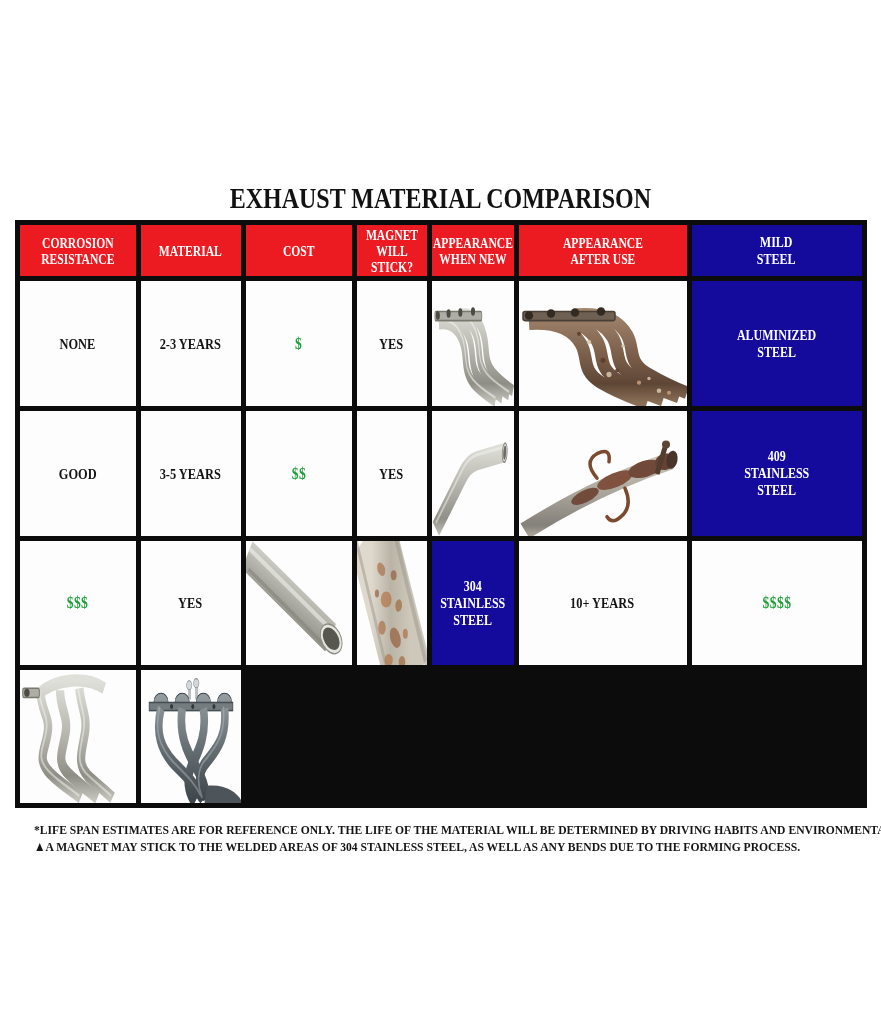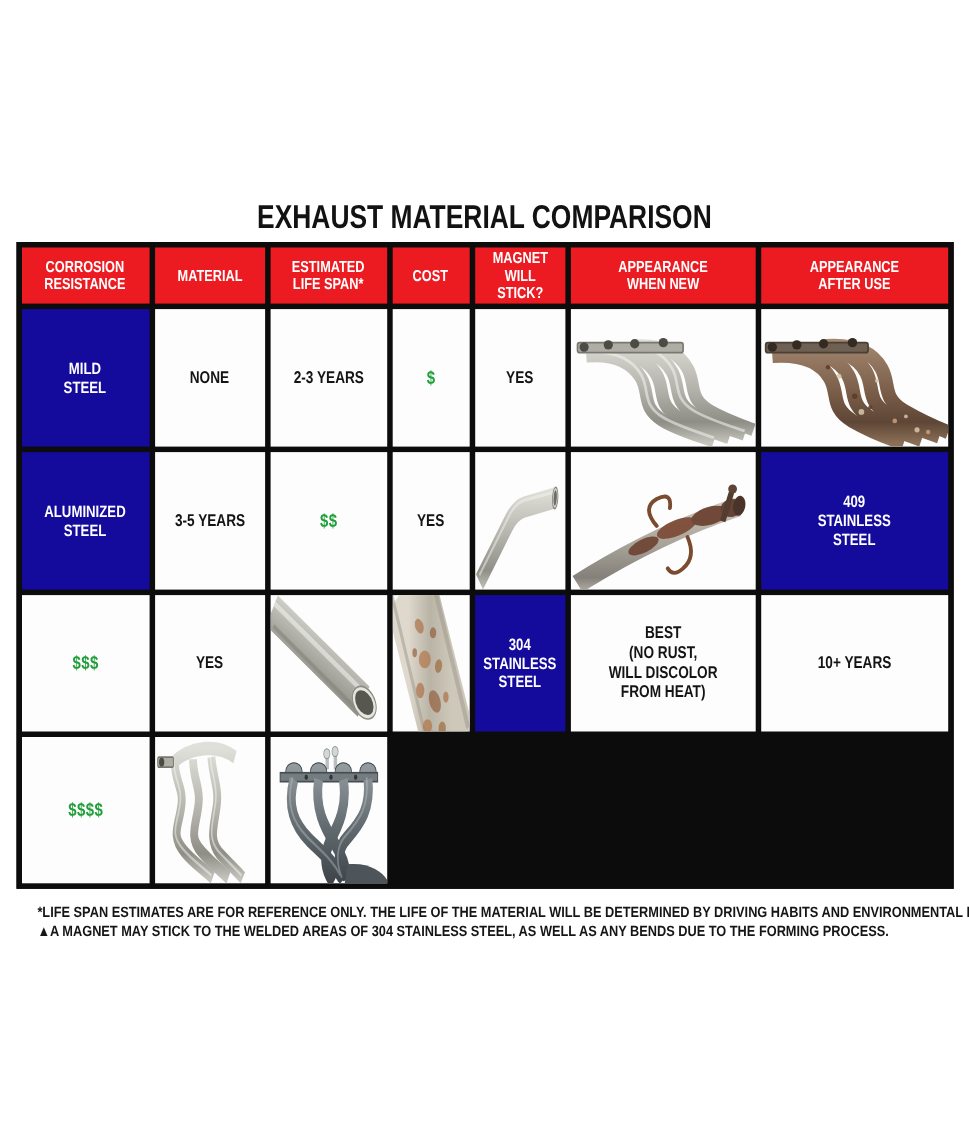--- a/index.html
+++ b/index.html
@@ -1,18 +1,18 @@
 <!DOCTYPE html>
 <html><head>
 <meta charset="utf-8">
 <style>
   html,body{margin:0;padding:0;background:#ffffff;}
   .page{
     position:relative;width:881px;height:1024px;background:#ffffff;overflow:hidden;
-    font-family:Liberation Sans, sans-serif;
+    font-family:Liberation Serif, serif;
   }
   .title{
     padding-top:182px;text-align:center;font-weight:bold;font-size:30px;color:#121212;
     line-height:31px;
   }
   .cx{display:inline-block;transform:scaleX(.8);transform-origin:center;white-space:pre-line;}
   .cx-l{display:inline-block;transform:scaleX(.86);transform-origin:left center;white-space:nowrap;}
   .comparison-table{
     margin:7px auto 0;width:842px;
     display:grid;
@@ -43,24 +43,20 @@
   <div class="title"><span class="cx">EXHAUST MATERIAL COMPARISON</span></div>
 
   <div class="comparison-table">
 
     <div class="th">
         <span class="cx">CORROSION
 RESISTANCE</span>
       </div>
     <div class="th">
         <span class="cx">MATERIAL</span>
-      </div>
-    <div class="th">
-        <span class="cx">ESTIMATED
-LIFE SPAN*</span>
       </div>
     <div class="th">
         <span class="cx">COST</span>
       </div>
     <div class="th">
         <span class="cx">MAGNET
 WILL STICK?</span>
       </div>
     <div class="th">
         <span class="cx">APPEARANCE
@@ -148,20 +144,23 @@
             <circle cx="98" cy="88" r="1.9" fill="#5a3b28"></circle>
         </g>
       </svg>
     </div>
 
     <div class="td mat">
         <span class="cx">ALUMINIZED
 STEEL</span>
       </div>
     <div class="td">
+        <span class="cx">GOOD</span>
+      </div>
+    <div class="td">
         <span class="cx">3-5 YEARS</span>
       </div>
     <div class="td cost">
         <span class="cx">$$</span>
       </div>
     <div class="td">
         <span class="cx"><span>YES</span><sup></sup></span>
       </div>
     <div class="img">
       <svg viewBox="0 0 168 123" preserveAspectRatio="none">
@@ -256,26 +255,20 @@
           <ellipse cx="48" cy="52" rx="5" ry="4" fill="#8f5430"></ellipse>
           <ellipse cx="116" cy="92" rx="6" ry="5" fill="#a8663a"></ellipse>
         </g>
       </svg>
     </div>
 
     <div class="td mat">
         <span class="cx">304
 STAINLESS
 STEEL</span>
-      </div>
-    <div class="td">
-        <span class="cx">BEST
-(NO RUST,
-WILL DISCOLOR
-FROM HEAT)</span>
       </div>
     <div class="td">
         <span class="cx">10+ YEARS</span>
       </div>
     <div class="td cost">
         <span class="cx">$$$$</span>
       </div>
     <div class="img">
       <svg viewBox="0 0 168 131" preserveAspectRatio="none">
         <defs>

